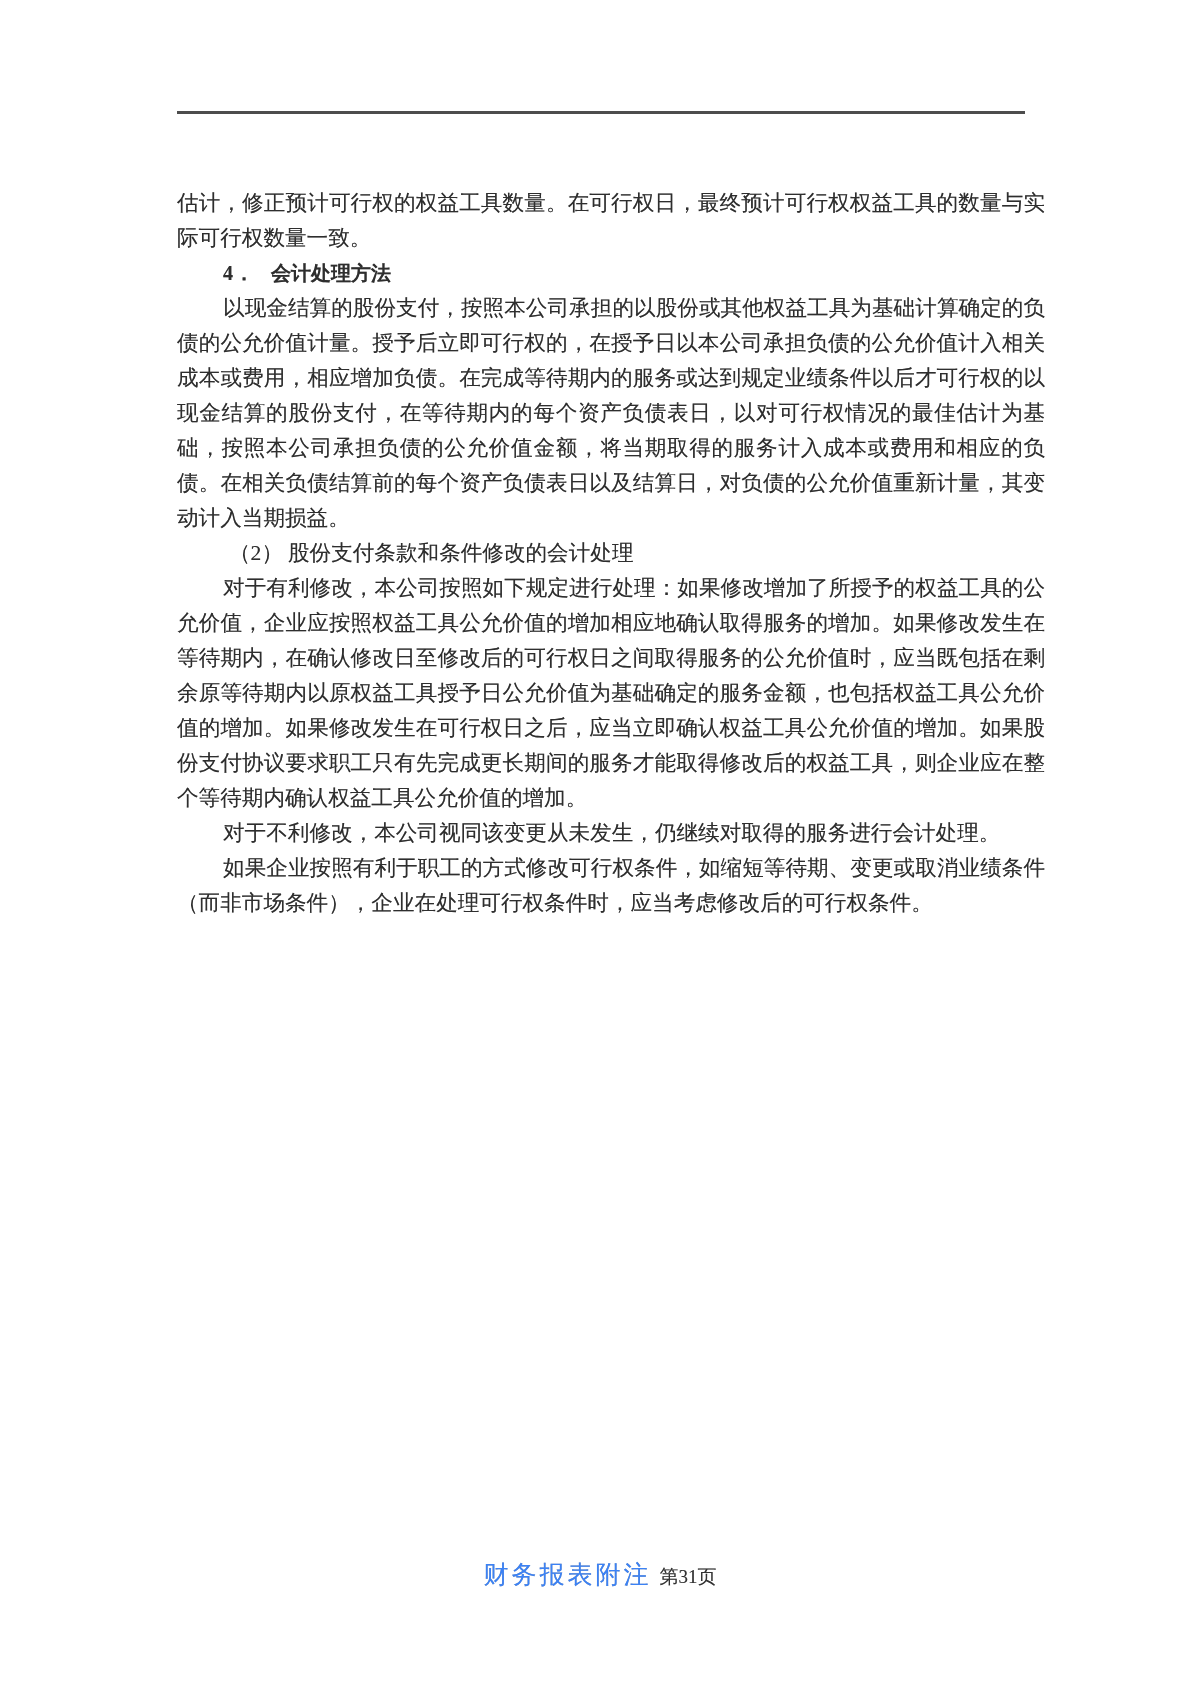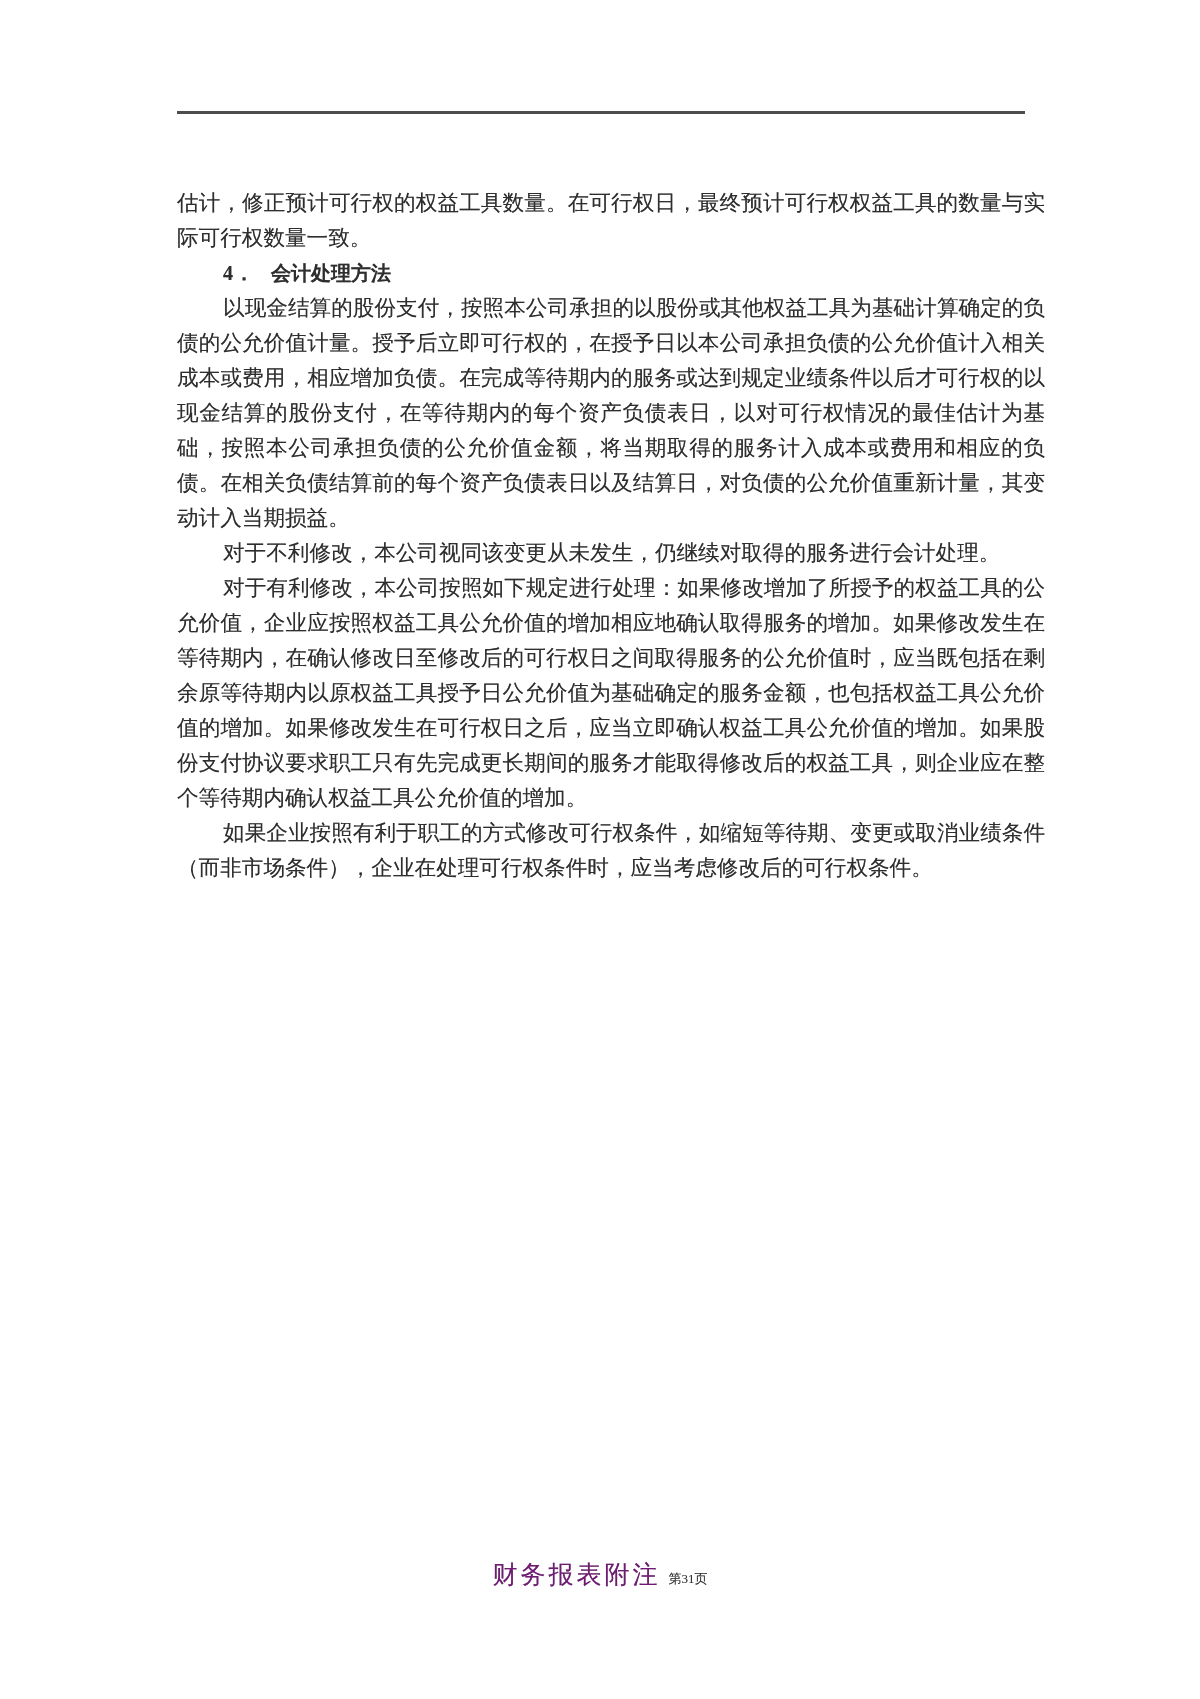--- a/index.html
+++ b/index.html
@@ -50,25 +50,25 @@
     position: absolute;
     top: 1558px;
     left: 0;
     width: 100%;
     text-align: center;
     white-space: nowrap;
   }
   .footer-title {
     font-size: 25px;
     letter-spacing: 3px;
-    color: #701a75;
+    color: #3b82f6;
     text-shadow: 0 0 0.6px rgba(40,40,40,0.45);
   }
   .footer-page {
-    font-size: 13px;
+    font-size: 19px;
     margin-left: 8px;
     color: #333333;
     text-shadow: 0 0 0.5px rgba(40,40,40,0.4);
   }
 </style>
 </head>
 <body>
 
 <div class="page">
 
@@ -79,24 +79,27 @@
     <p class="para">估计，修正预计可行权的权益工具数量。在可行权日，最终预计可行权权益工具的数量与实际可行权数量一致。</p>
 
     <p class="heading">
       <span class="h-num">4．</span><span class="h-text">会计处理方法</span>
     </p>
 
 
 
     <p class="para indent">以现金结算的股份支付，按照本公司承担的以股份或其他权益工具为基础计算确定的负债的公允价值计量。授予后立即可行权的，在授予日以本公司承担负债的公允价值计入相关成本或费用，相应增加负债。在完成等待期内的服务或达到规定业绩条件以后才可行权的以现金结算的股份支付，在等待期内的每个资产负债表日，以对可行权情况的最佳估计为基础，按照本公司承担负债的公允价值金额，将当期取得的服务计入成本或费用和相应的负债。在相关负债结算前的每个资产负债表日以及结算日，对负债的公允价值重新计量，其变动计入当期损益。</p>
 
+    <p class="item">
+      <span class="i-label small-gap">（2）</span><span>股份支付条款和条件修改的会计处理</span>
+    </p>
+
+    <p class="para indent">对于有利修改，本公司按照如下规定进行处理：如果修改增加了所授予的权益工具的公允价值，企业应按照权益工具公允价值的增加相应地确认取得服务的增加。如果修改发生在等待期内，在确认修改日至修改后的可行权日之间取得服务的公允价值时，应当既包括在剩余原等待期内以原权益工具授予日公允价值为基础确定的服务金额，也包括权益工具公允价值的增加。如果修改发生在可行权日之后，应当立即确认权益工具公允价值的增加。如果股份支付协议要求职工只有先完成更长期间的服务才能取得修改后的权益工具，则企业应在整个等待期内确认权益工具公允价值的增加。</p>
 
     <p class="para indent">对于不利修改，本公司视同该变更从未发生，仍继续对取得的服务进行会计处理。</p>
-
-    <p class="para indent">对于有利修改，本公司按照如下规定进行处理：如果修改增加了所授予的权益工具的公允价值，企业应按照权益工具公允价值的增加相应地确认取得服务的增加。如果修改发生在等待期内，在确认修改日至修改后的可行权日之间取得服务的公允价值时，应当既包括在剩余原等待期内以原权益工具授予日公允价值为基础确定的服务金额，也包括权益工具公允价值的增加。如果修改发生在可行权日之后，应当立即确认权益工具公允价值的增加。如果股份支付协议要求职工只有先完成更长期间的服务才能取得修改后的权益工具，则企业应在整个等待期内确认权益工具公允价值的增加。</p>
 
 
     <p class="para indent">如果企业按照有利于职工的方式修改可行权条件，如缩短等待期、变更或取消业绩条件（而非市场条件），企业在处理可行权条件时，应当考虑修改后的可行权条件。</p>
 
 
   </main>
 
   <footer class="footer">
     <span class="footer-title">财务报表附注</span><span class="footer-page">第31页</span>
   </footer>

